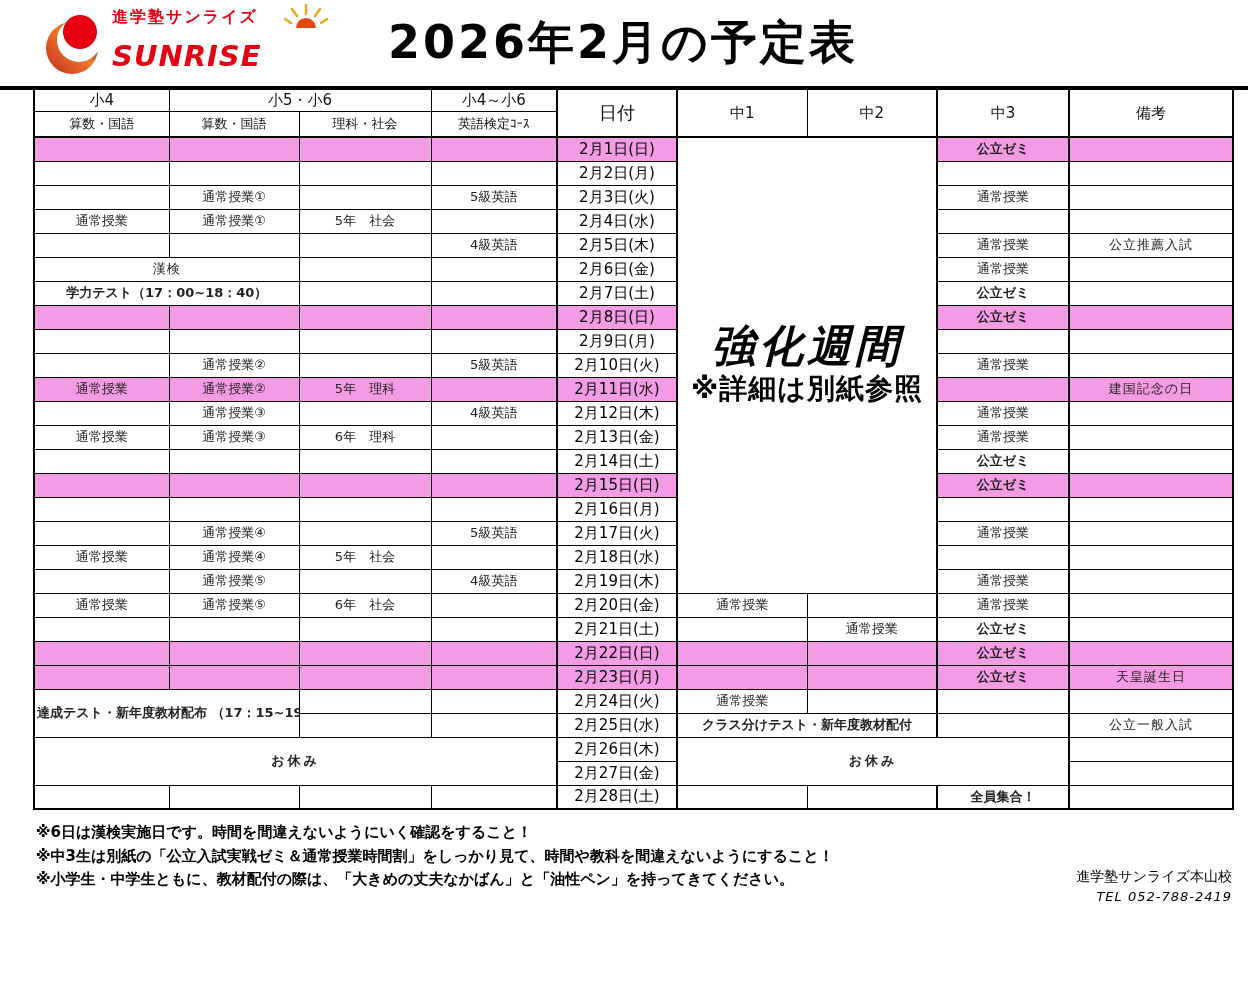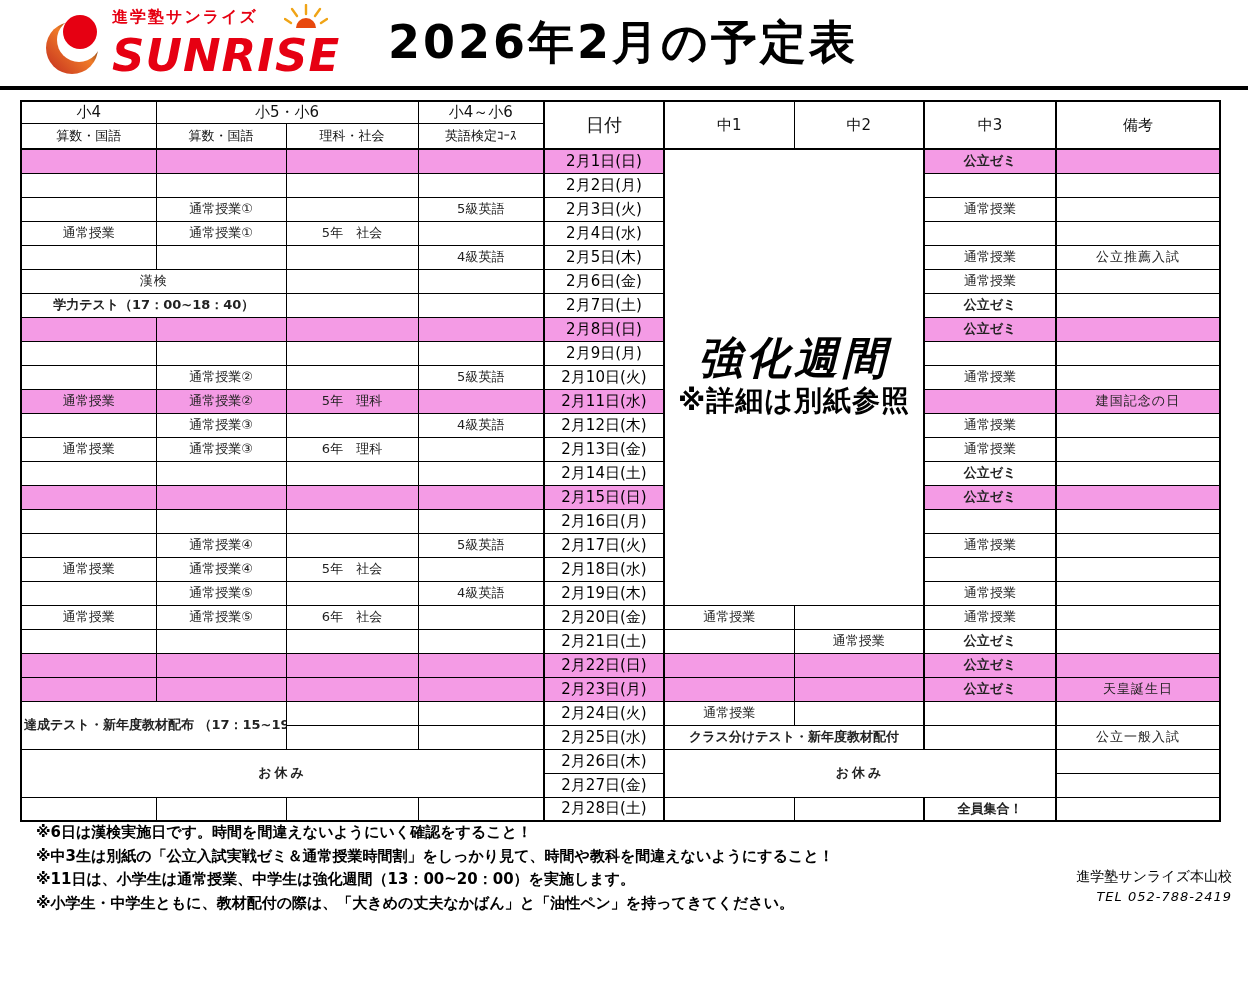--- a/index.html
+++ b/index.html
@@ -6,31 +6,30 @@
   body{
     width:1248px;height:986px;position:relative;background:#fff;
     font-family:"DejaVu Sans","Liberation Sans",sans-serif;color:#000;
     overflow:hidden;
   }
   
   .logo{position:absolute;left:44px;top:8px;width:330px;height:76px;}
   .logo-mark{position:absolute;left:0;top:2px;}
   .logo-text{position:absolute;left:68px;top:0;}
   .logo-kana{color:#e60012;font-weight:bold;font-size:16px;letter-spacing:2px;line-height:1.1;}
-  .logo-word{color:#e60012;font-weight:bold;font-style:italic;font-size:45px;letter-spacing:1px;line-height:1.0;margin-top:7px;}
+  .logo-word{color:#e60012;font-weight:bold;font-style:italic;font-size:29px;letter-spacing:1px;line-height:1.0;margin-top:16px;}
   .sunburst{position:absolute;left:240px;top:-4px;}
   .page-title{position:absolute;left:388px;top:12px;font-size:46px;font-weight:bold;letter-spacing:3px;white-space:nowrap;}
   .top-rule{position:absolute;left:0;top:86px;width:1248px;height:4px;background:#000;}
 
   
   table.sched{
-    position:absolute;left:20px;top:88px;width:1199px;
+    position:absolute;left:33px;top:88px;width:1199px;
     border-collapse:collapse;table-layout:fixed;
     border:2.5px solid #000;
-    margin-top:12px;
   }
   .sched th,.sched td{
     border:1px solid #000;padding:0 2px;text-align:center;vertical-align:middle;
     font-size:13px;color:#222;overflow:hidden;white-space:nowrap;
   }
   .sched thead{border-bottom:2.5px solid #000;}
   .sched thead tr:nth-child(1){height:22px;}
   .sched thead tr:nth-child(2){height:26px;}
   .sched thead th{font-weight:normal;font-size:15px;color:#111;}
   .sched thead tr:nth-child(2) th{font-size:13px;}
@@ -377,19 +376,18 @@
         <td class="thickR"></td>
         <td class="b thickR">全員集合！</td>
         <td></td>
       </tr>
     </tbody>
 </table>
 
 <div class="notes">
   <div class="note-line">※6日は漢検実施日です。時間を間違えないようにいく確認をすること！</div>
   <div class="note-line">※中3生は別紙の「公立入試実戦ゼミ＆通常授業時間割」をしっかり見て、時間や教科を間違えないようにすること！</div>
-  <div class="note-line">※11日は、小学生は通常授業、中学生は強化週間（13：00~20：00）を実施します。</div>
   <div class="note-line">※小学生・中学生ともに、教材配付の際は、「大きめの丈夫なかばん」と「油性ペン」を持ってきてください。</div>
 </div>
 <div class="contact">
   <div class="school-name">進学塾サンライズ本山校</div>
   <div class="school-phone">TEL 052-788-2419</div>
 </div>
 
 </body></html>

